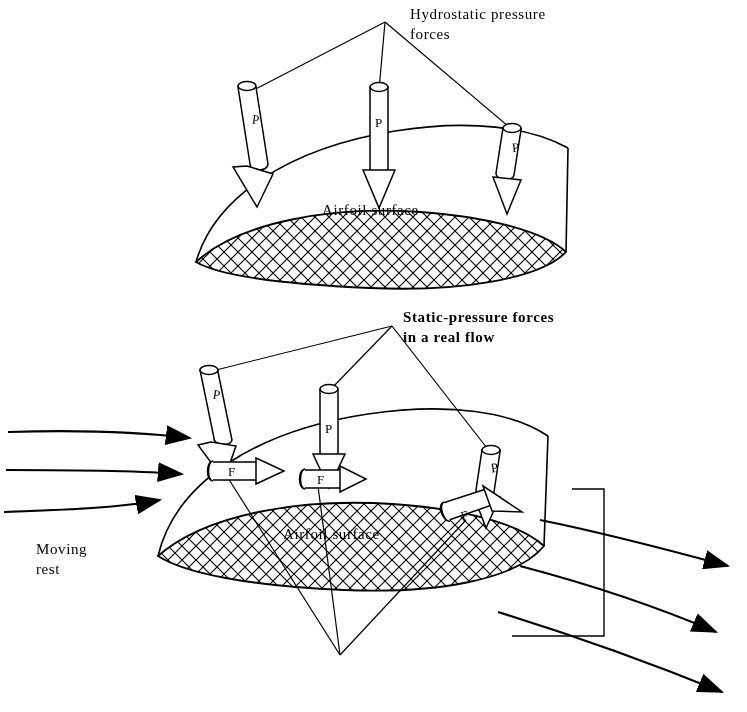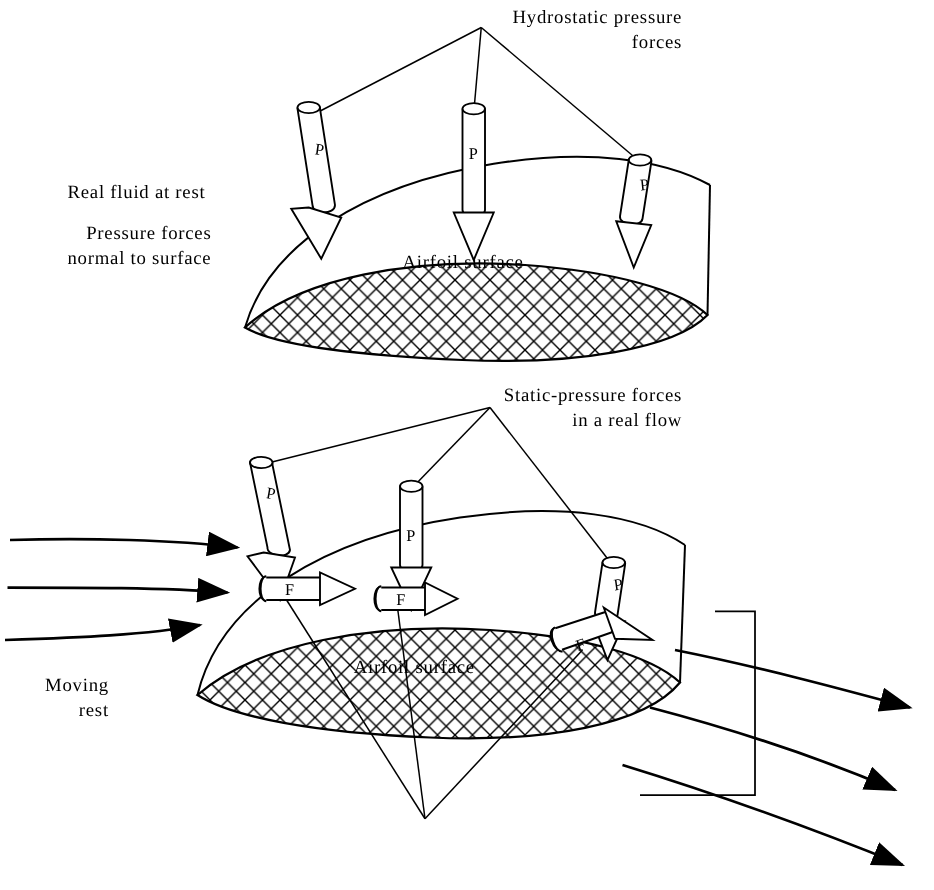--- a/index.html
+++ b/index.html
@@ -16,21 +16,20 @@
     font-family: "Liberation Serif", serif;
   }
   .lbl {
     position: absolute;
     font-family: "Liberation Serif", serif;
     font-size: 15px;
     color: #000000;
     white-space: pre;
     line-height: 1.35;
     letter-spacing: 0.6px;
-    text-align: right;
   }
   svg.layer {
     position: absolute;
     left: 0;
     top: 0;
     width: 747px;
     height: 712px;
   }
   .glyph {
     position: absolute;
@@ -156,28 +155,25 @@
         <path d="M443,503 C437,505 443,522 449,520 L489,506 C495,504 489,488 483,490 z"></path>
         <path d="M444,502 C438,504 444,523 450,521"></path>
         <path d="M483,486 L492,511 L522,512 z" fill="#fff"></path>
       </g>
     </g>
   </svg>
 
   <div class="lbl" style="left:410px; top:4px;">Hydrostatic pressure
 forces</div>
 
-  <div class="lbl" style="left:54px; top:144px;">Real fluid at rest</div>
 
-  <div class="lbl" style="left:54px; top:177px;">Pressure forces
-normal to surface</div>
 
   <div class="lbl" style="left:322px; top:200px;">Airfoil surface</div>
 
-  <div class="lbl" style="left:403px; top:307px;">Static-pressure forces
+  <div class="lbl" style="left:403px; top:307px;font-weight:bold;">Static-pressure forces
 in a real flow</div>
 
   <div class="lbl" style="left:36px; top:539px;">Moving
 rest</div>
 
   <div class="lbl" style="left:283px; top:524px;">Airfoil surface</div>
 
 
   <div class="glyph" style="left:252px; top:112px; transform:rotate(8deg);">P</div>
   <div class="glyph" style="left:375px; top:115px;">P</div>

